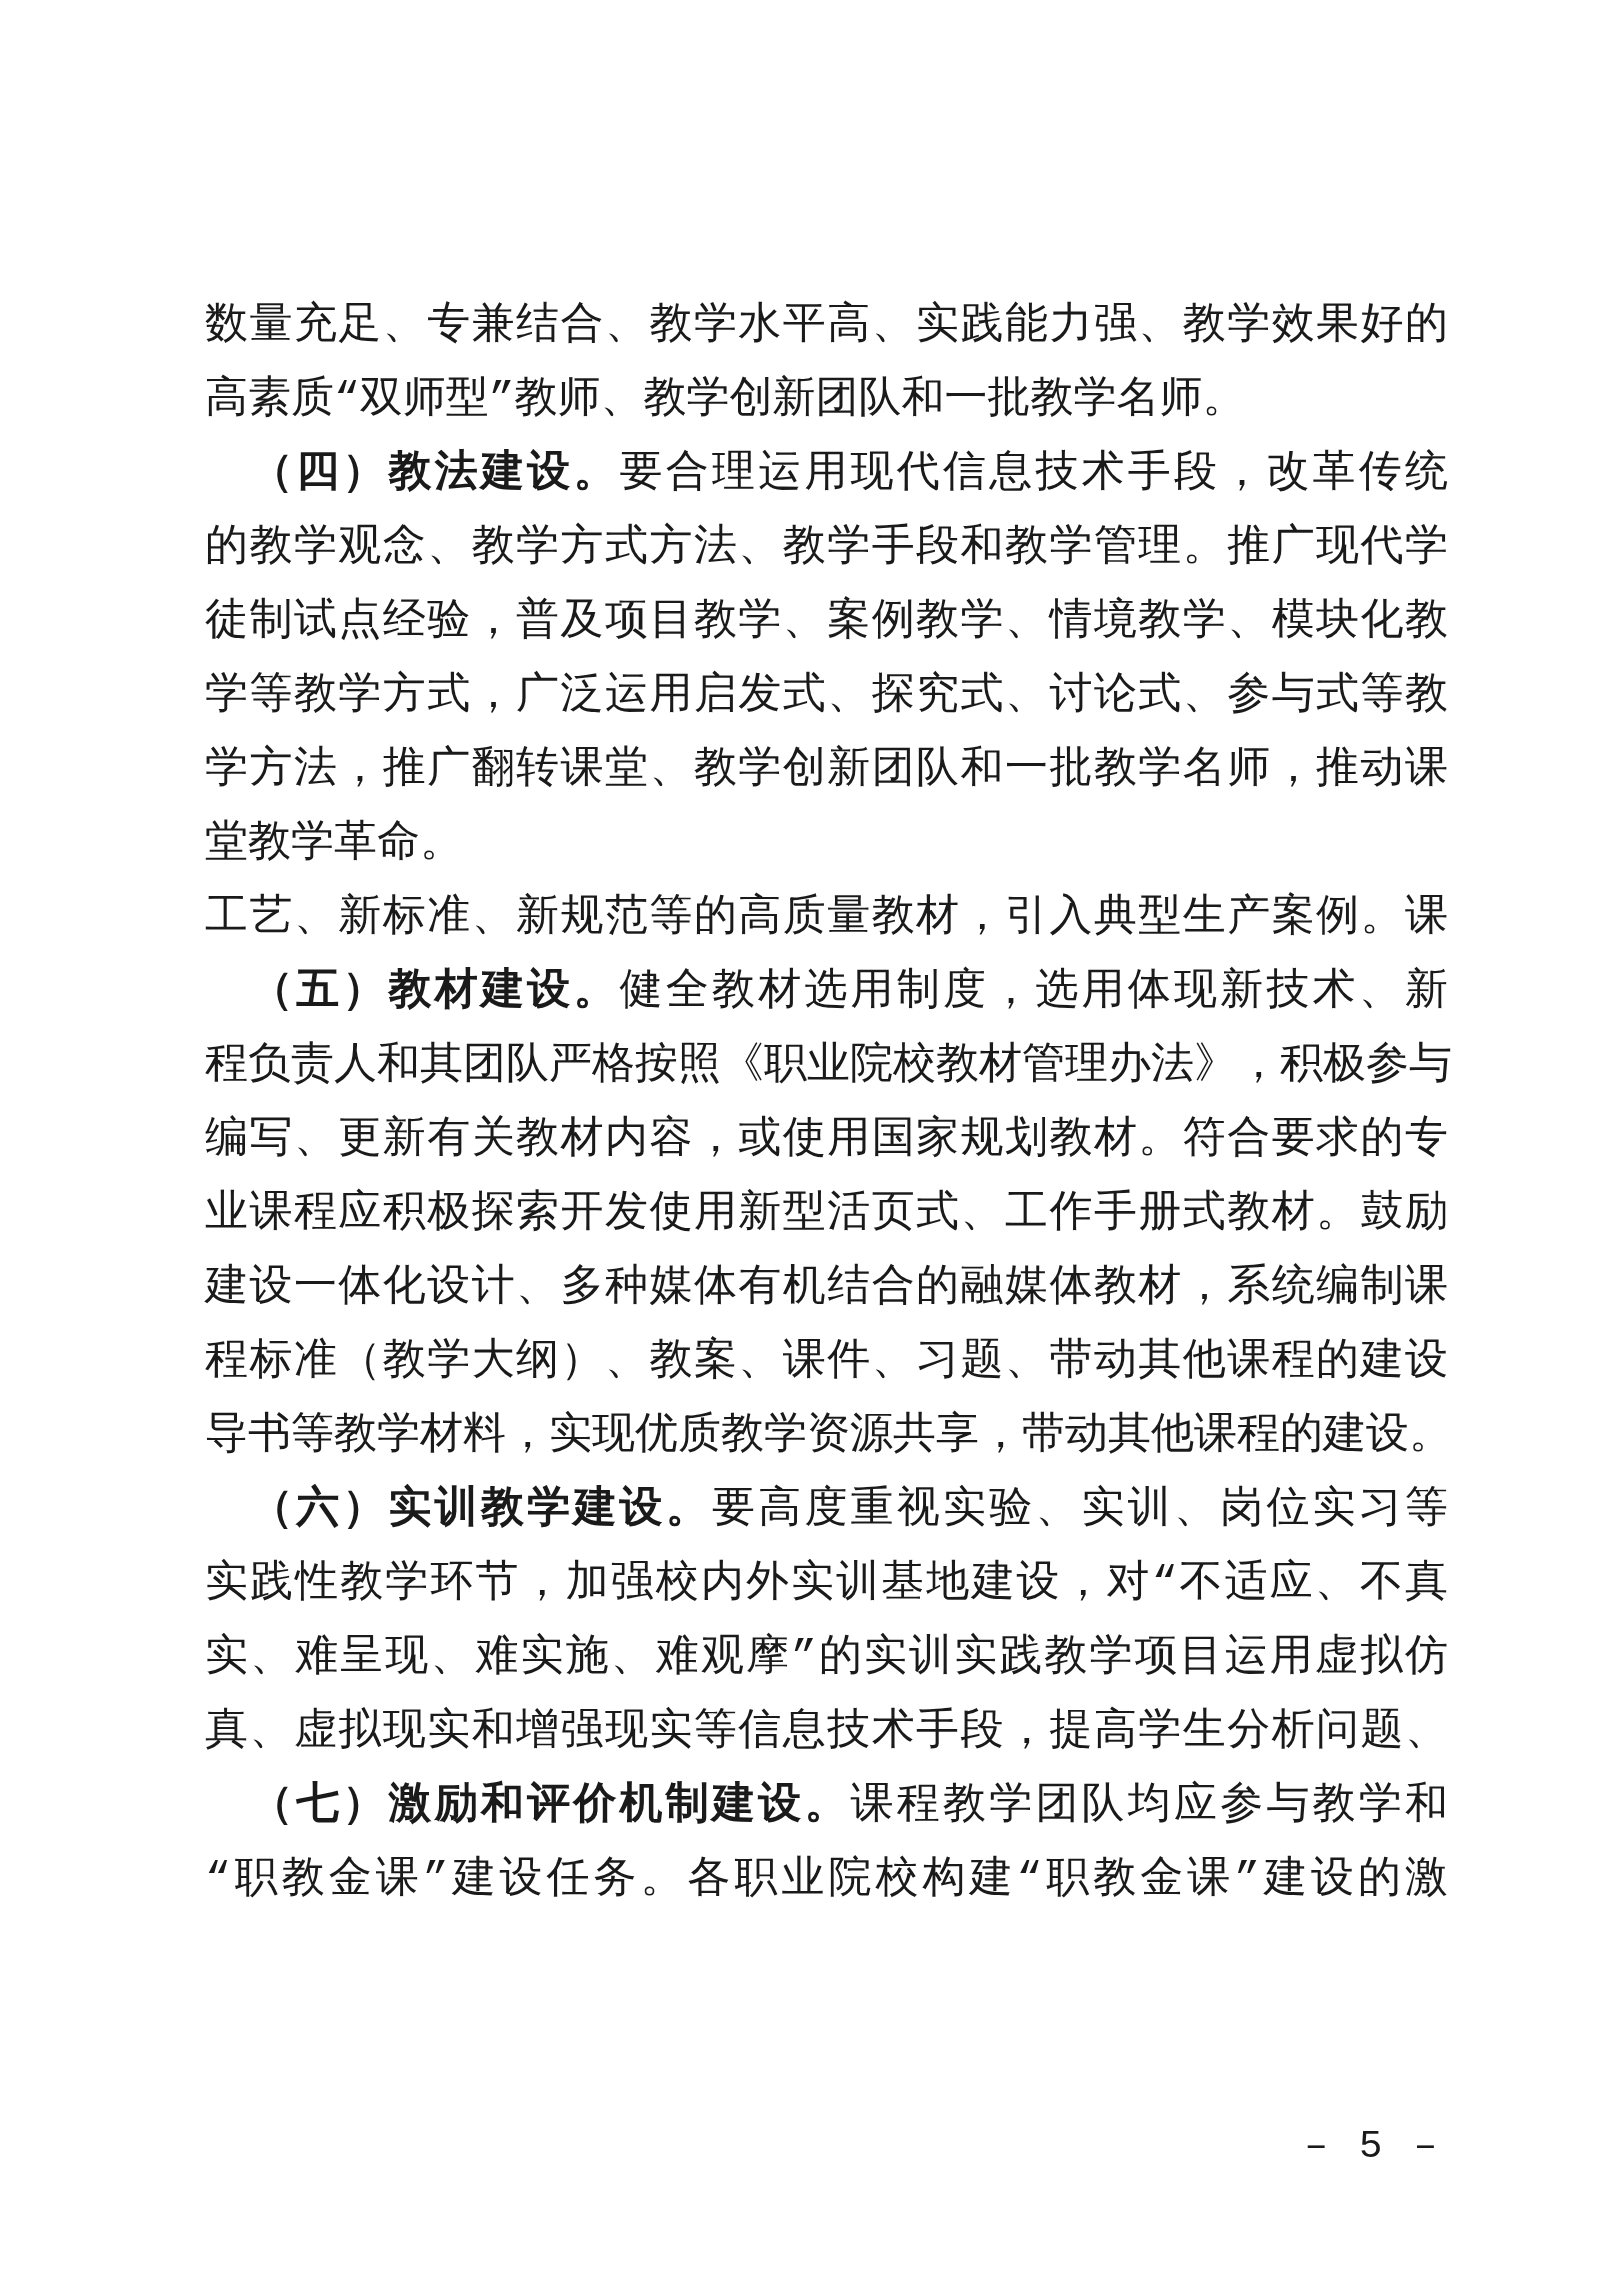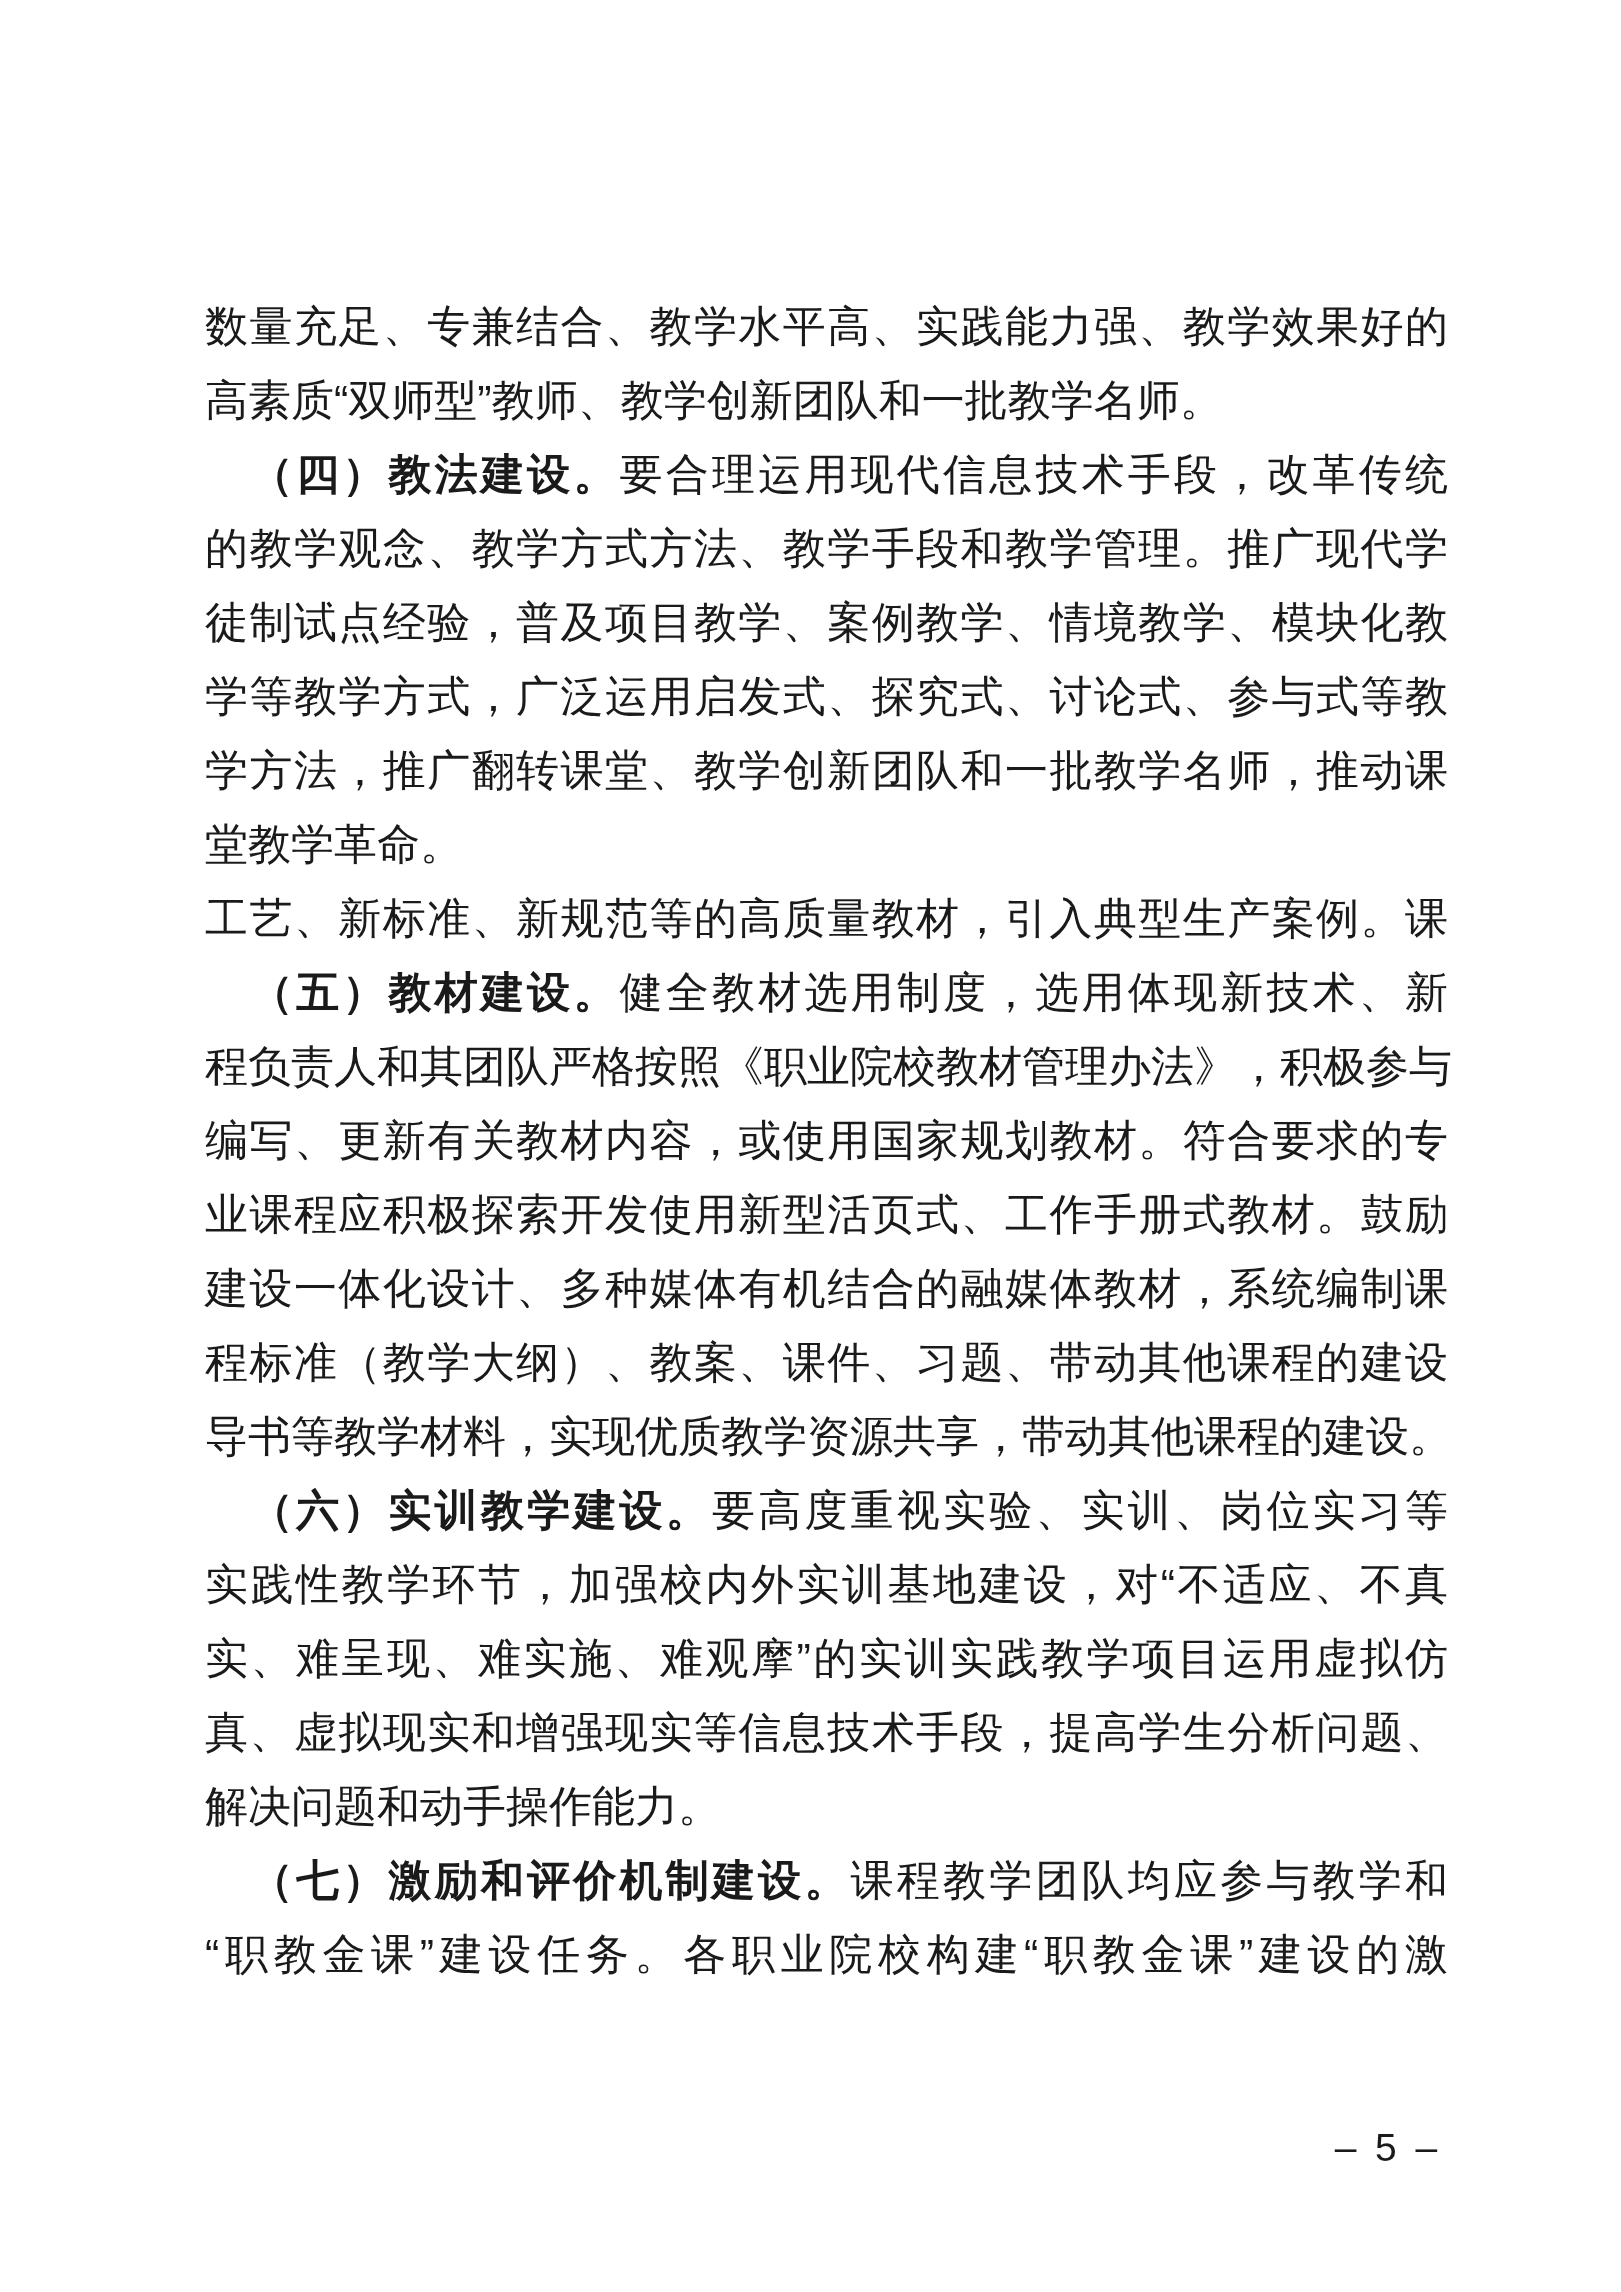--- a/index.html
+++ b/index.html
@@ -6,21 +6,21 @@
     margin: 0;
     padding: 0;
     background: #ffffff;
   }
   .page {
     position: relative;
     width: 1621px;
     height: 2293px;
     background: #ffffff;
     overflow: hidden;
-    font-family: Liberation Sans, sans-serif;
+    font-family: Liberation Mono, monospace;
     color: #1a1a1a;
   }
   .content {
     position: absolute;
     left: 205px;
     top: 289px;
     width: 1243px;
   }
   .line {
     height: 74px;
@@ -69,21 +69,20 @@
       <div class="line"><span>程负责人和其团队严格按照《职业院校教材管理办法》，积极参与</span></div>
       <div class="line"><span>编写、更新有关教材内容，或使用国家规划教材。符合要求的专</span></div>
       <div class="line"><span>业课程应积极探索开发使用新型活页式、工作手册式教材。鼓励</span></div>
       <div class="line"><span>建设一体化设计、多种媒体有机结合的融媒体教材，系统编制课</span></div>
       <div class="line"><span>程标准（教学大纲）、教案、课件、习题、带动其他课程的建设</span></div>
       <div class="line"><span>导书等教学材料，实现优质教学资源共享，带动其他课程的建设。</span></div>
       <div class="line indent"><span class="hdr">（六）实训教学建设。</span><span>要高度重视实验、实训、岗位实习等</span></div>
       <div class="line"><span>实践性教学环节，加强校内外实训基地建设，对“不适应、不真</span></div>
       <div class="line"><span>实、难呈现、难实施、难观摩”的实训实践教学项目运用虚拟仿</span></div>
       <div class="line"><span>真、虚拟现实和增强现实等信息技术手段，提高学生分析问题、</span></div>
-      <div class="line last"><span>解决问题和动手操作能力。</span></div>
       <div class="line indent"><span class="hdr">（七）激励和评价机制建设。</span><span>课程教学团队均应参与教学和</span></div>
       <div class="line"><span>“职教金课”建设任务。各职业院校构建“职教金课”建设的激</span></div>
     </div>
   <div class="page-number">
     <span>– 5 –</span>
   </div>
 </div>
 
 
 </body></html>

